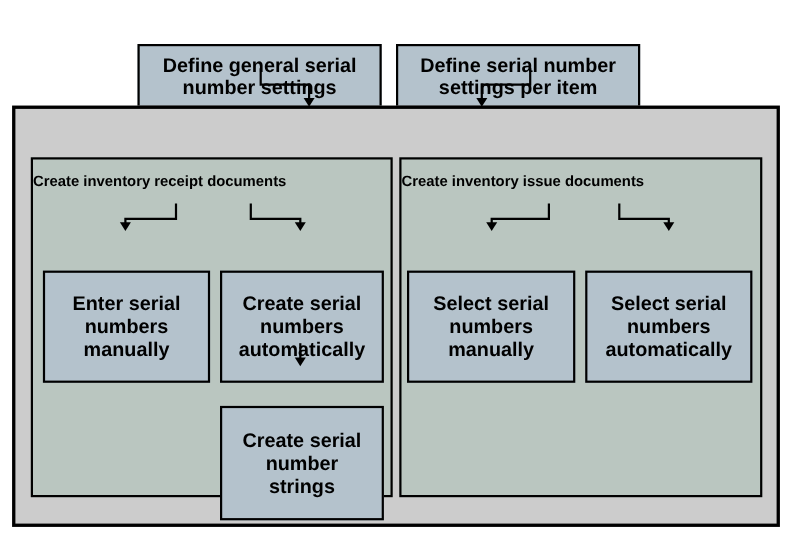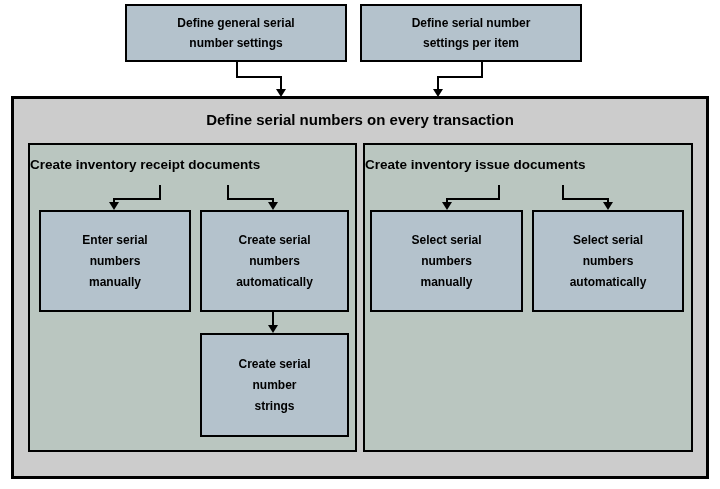--- a/index.html
+++ b/index.html
@@ -23,22 +23,23 @@
   }
   .node {
     position: absolute;
     background: var(--node-fill);
     border: 2px solid var(--border-color);
     display: flex;
     align-items: center;
     justify-content: center;
     text-align: center;
     white-space: pre-line;
-    font-size: 12px;
+    font-size: 18px;
     line-height: 20px;
+    margin-top: 36px;
   }
   .top-node-1 { left: 125px; top: 4px;  width: 222px; height: 58px; }
   .top-node-2 { left: 360px; top: 4px;  width: 222px; height: 58px; }
   .container-box {
     position: absolute;
     left: 11px; top: 96px; width: 698px; height: 383px;
     background: var(--container-fill);
     border: 3px solid var(--border-color);
   }
   .container-title {
@@ -84,21 +85,20 @@
 
 <div class="canvas">
 
   <div class="node top-node-1">Define general serial
 number settings</div>
 
   <div class="node top-node-2">Define serial number
 settings per item</div>
 
   <div class="container-box">
-    <div class="container-title">Define serial numbers on every transaction</div>
 
     <div class="panel panel-left">
       <div class="panel-title">Create inventory receipt documents</div>
       <div class="node child box-a">Enter serial
 numbers
 manually</div>
       <div class="node child box-b">Create serial
 numbers
 automatically</div>
       <div class="node child box-c">Create serial

